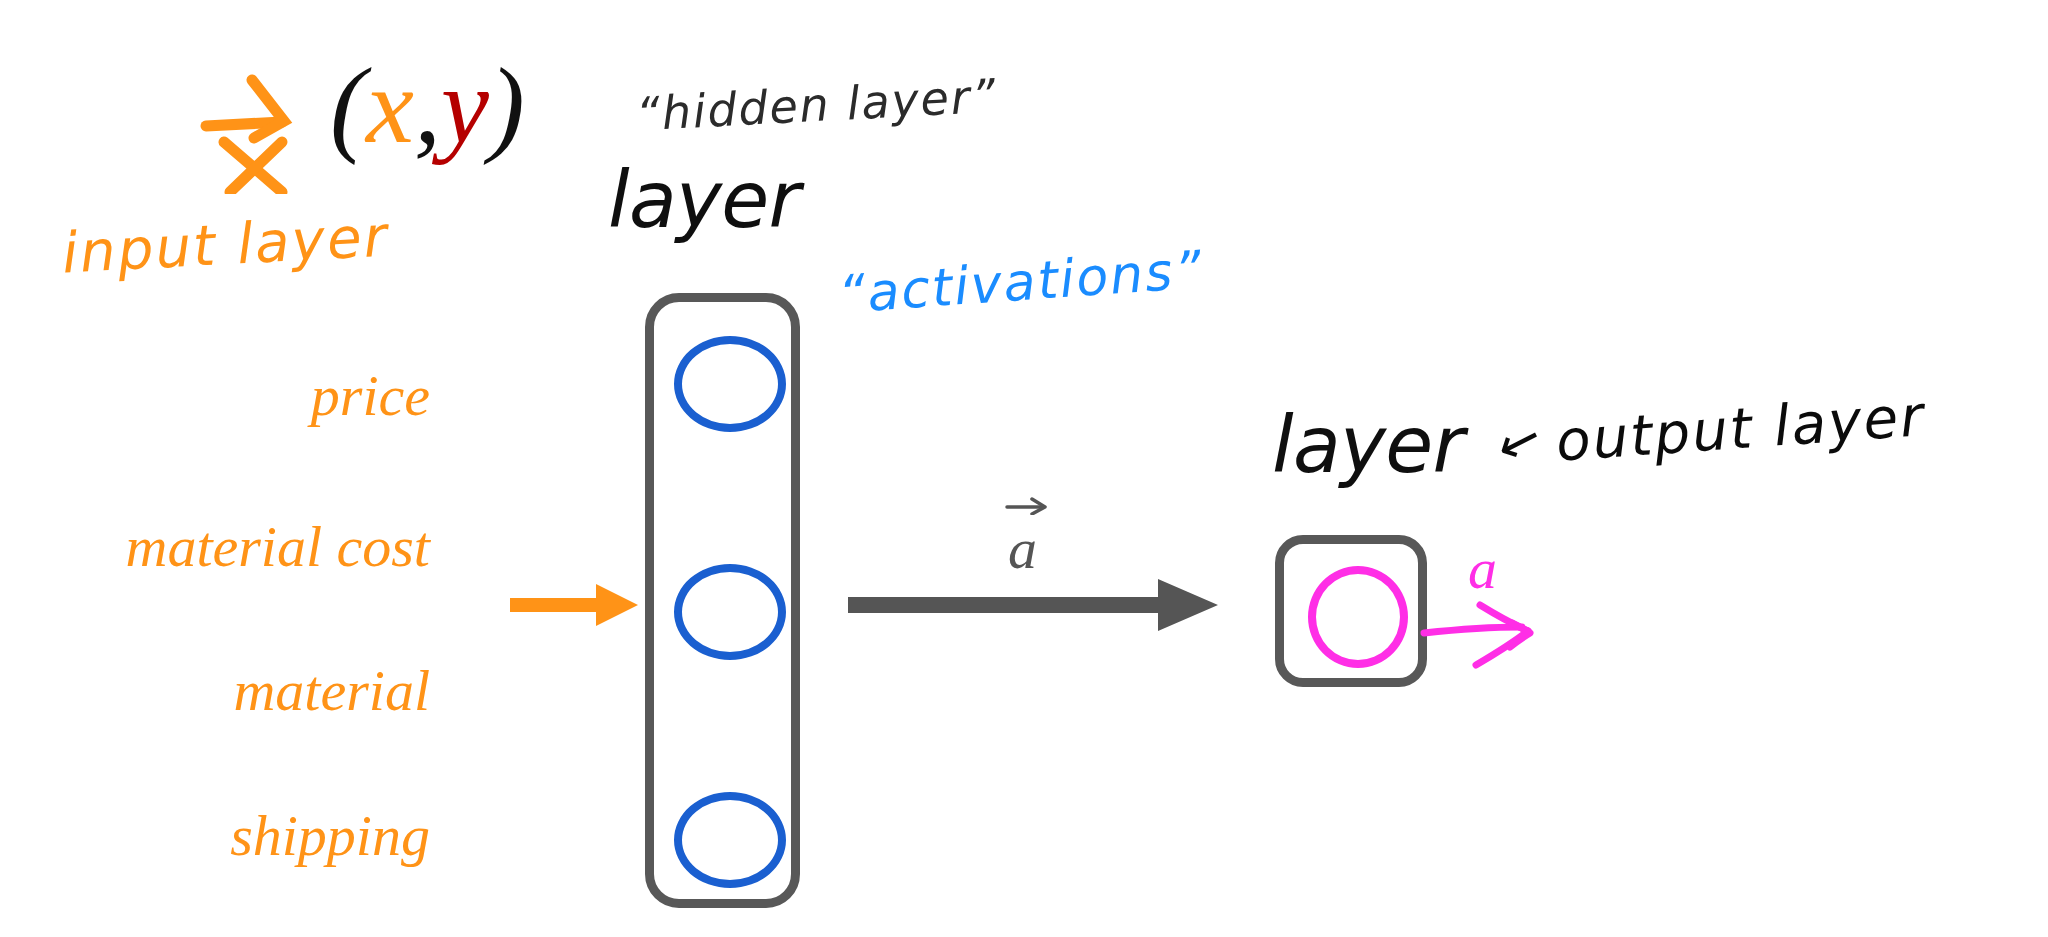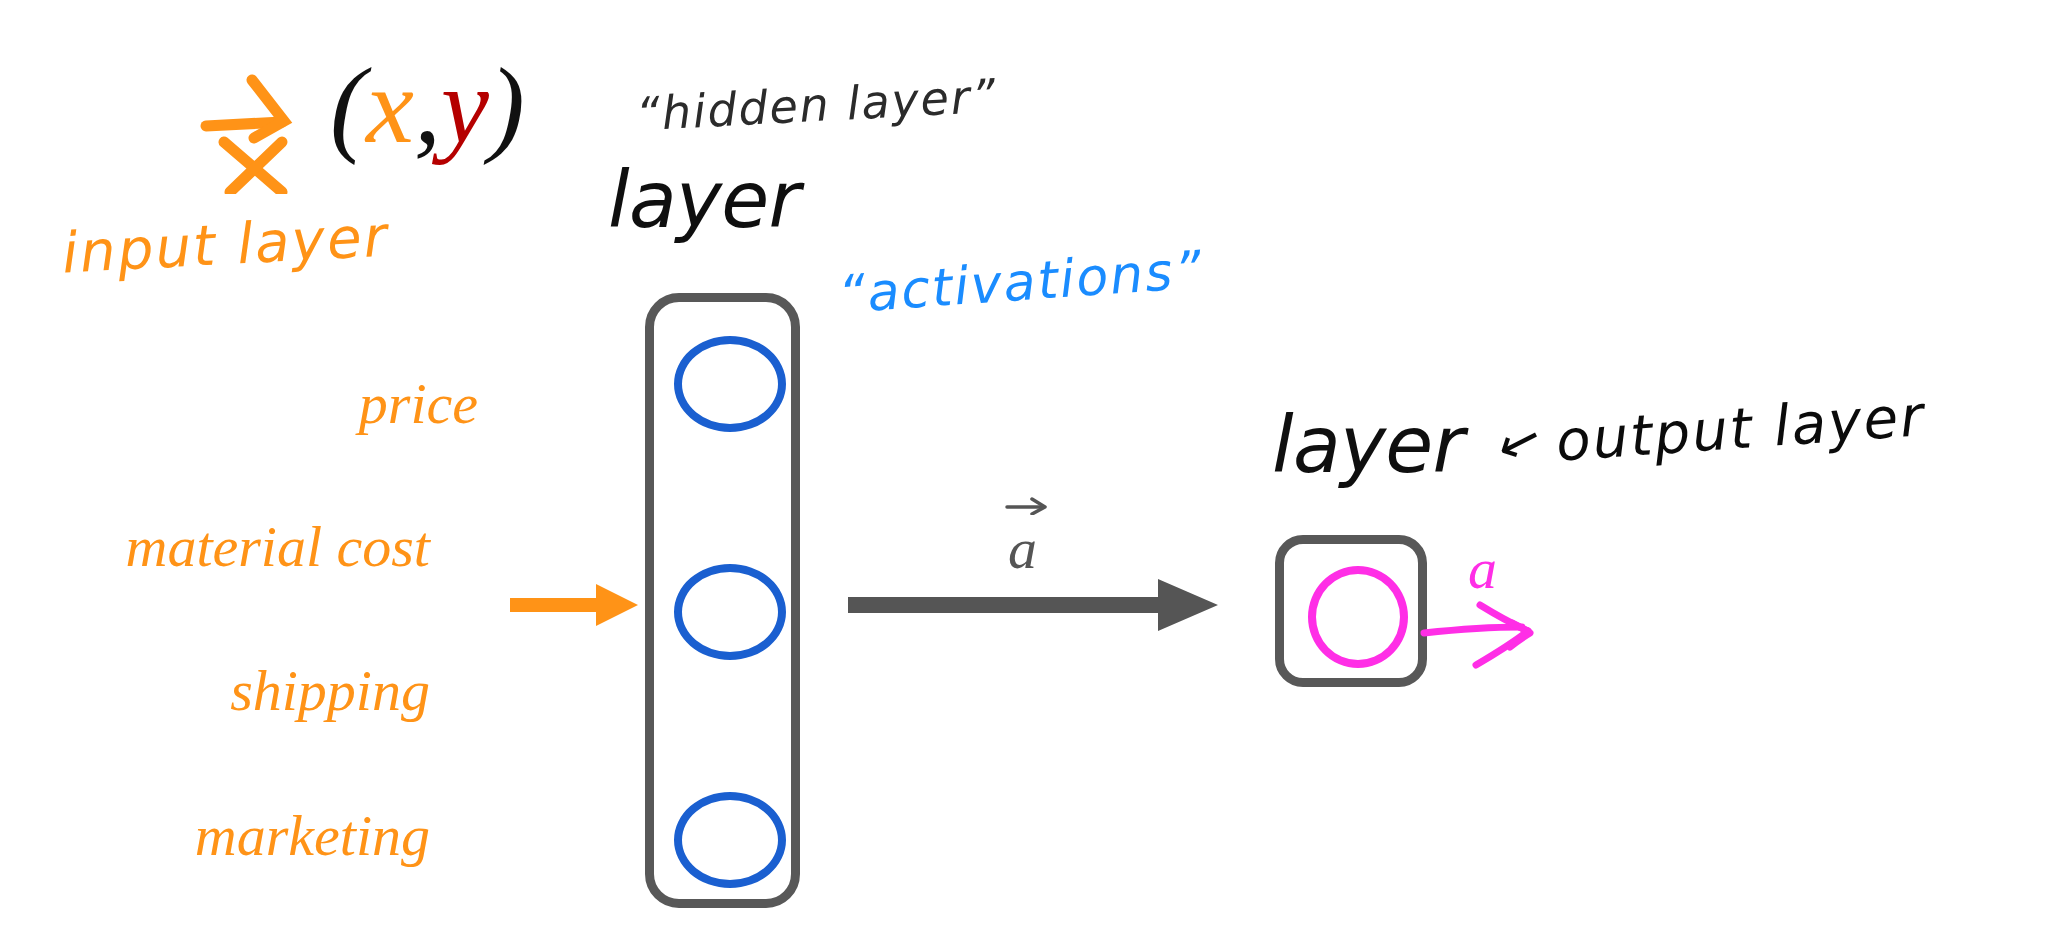--- a/index.html
+++ b/index.html
@@ -99,21 +99,21 @@
   #neuron-3 { top: 490px; }
 
   
   .feature {
     font-family: "Liberation Serif", serif;
     color: #FF9317;
     font-size: 58px;
     text-align: right;
     white-space: nowrap;
   }
-  #feat-0 { left: 0px; top: 370px; width: 430px; margin-left: 48px; }
+  #feat-0 { left: 0px; top: 362px; width: 430px; }
   #feat-1 { left: 0px; top: 513px; width: 430px; }
   #feat-2 { left: 0px; top: 657px; width: 430px; }
   #feat-3 { left: 0px; top: 802px; width: 430px; }
 
   
   #orange-arrow { left: 510px; top: 580px; width: 130px; height: 50px; }
   #gray-arrow   { left: 848px; top: 575px; width: 372px; height: 60px; }
   #vec-a-label {
     left: 1008px; top: 515px;
     font-family: "Liberation Serif", serif;
@@ -189,22 +189,22 @@
   <div class="abs hand" id="hidden-quote">“hidden layer”</div>
 
   <div class="abs sans-label" id="layer-hidden">layer</div>
 
   <div class="abs hand" id="input-layer-hand">input layer</div>
 
   <div class="abs hand" id="activations-hand">“activations”</div>
 
   <div class="abs feature" id="feat-0">price</div>
   <div class="abs feature" id="feat-1">material cost</div>
-  <div class="abs feature" id="feat-2">shipping</div>
-  <div class="abs feature" id="feat-3">marketing</div>
+  <div class="abs feature" id="feat-2">material</div>
+  <div class="abs feature" id="feat-3">shipping</div>
 
   <svg class="abs" id="orange-arrow" viewBox="0 0 130 50">
     <path d="M0 18 L 86 18 L 86 4 L 128 25 L 86 46 L 86 32 L 0 32 Z" fill="#FF9317"></path>
   </svg>
 
   <div class="abs" id="hidden-box">
     <div class="neuron" id="neuron-1"></div>
     <div class="neuron" id="neuron-2"></div>
     <div class="neuron" id="neuron-3"></div>
   </div>

